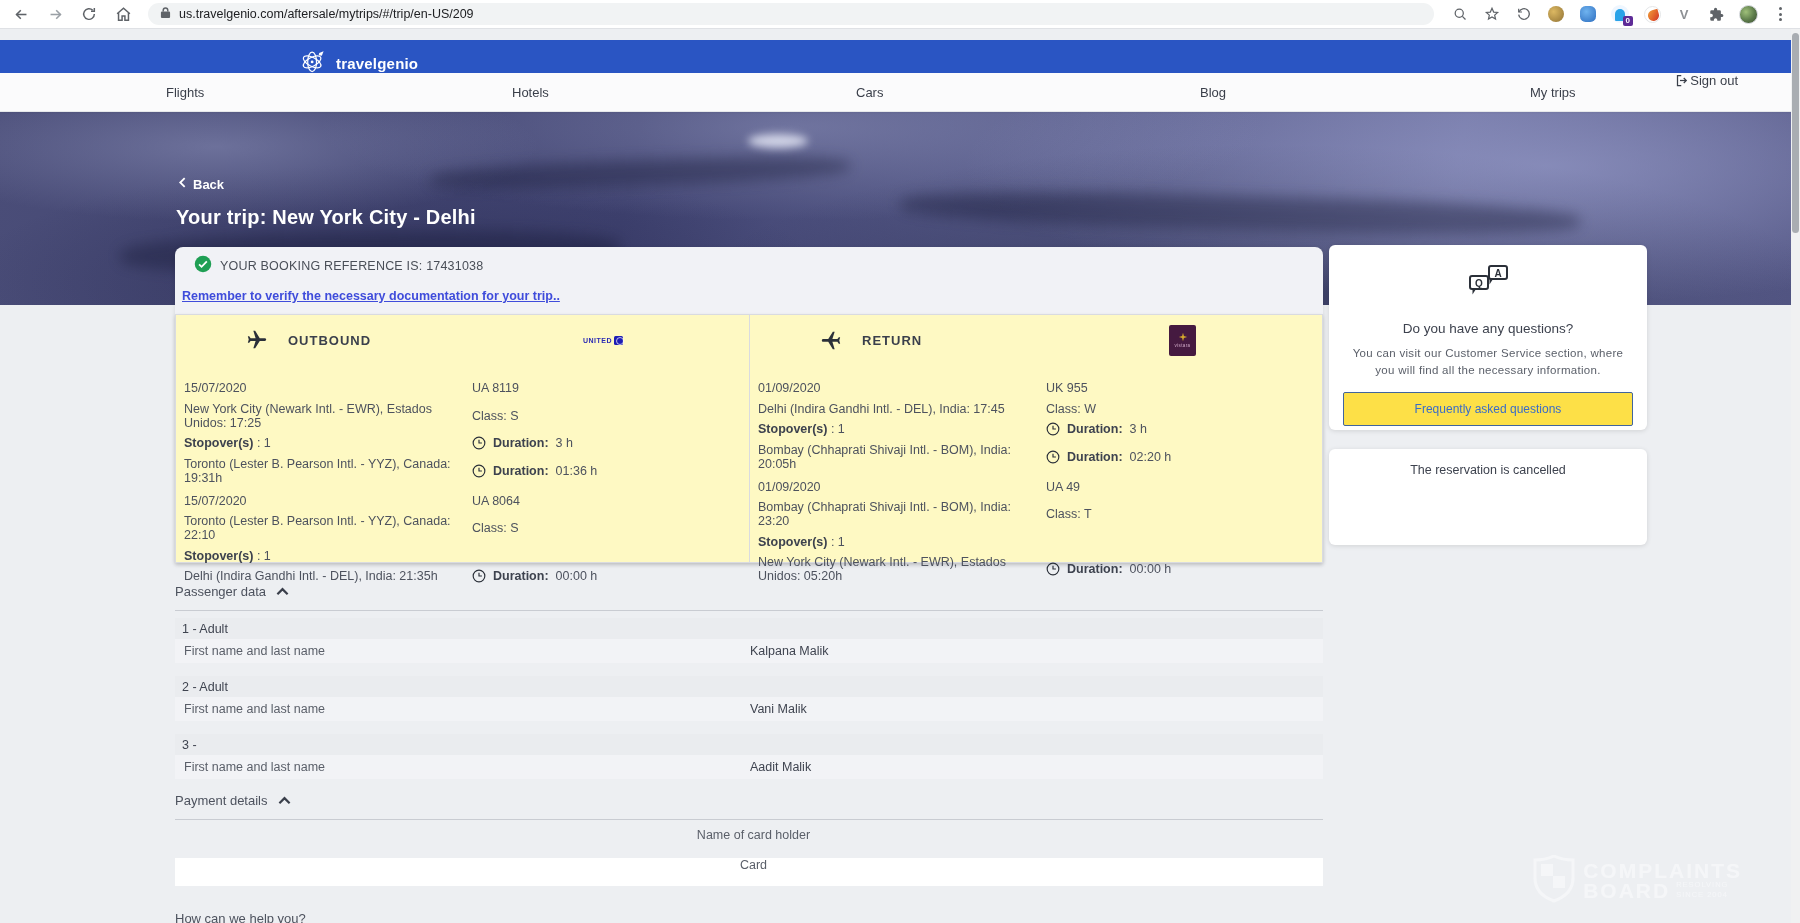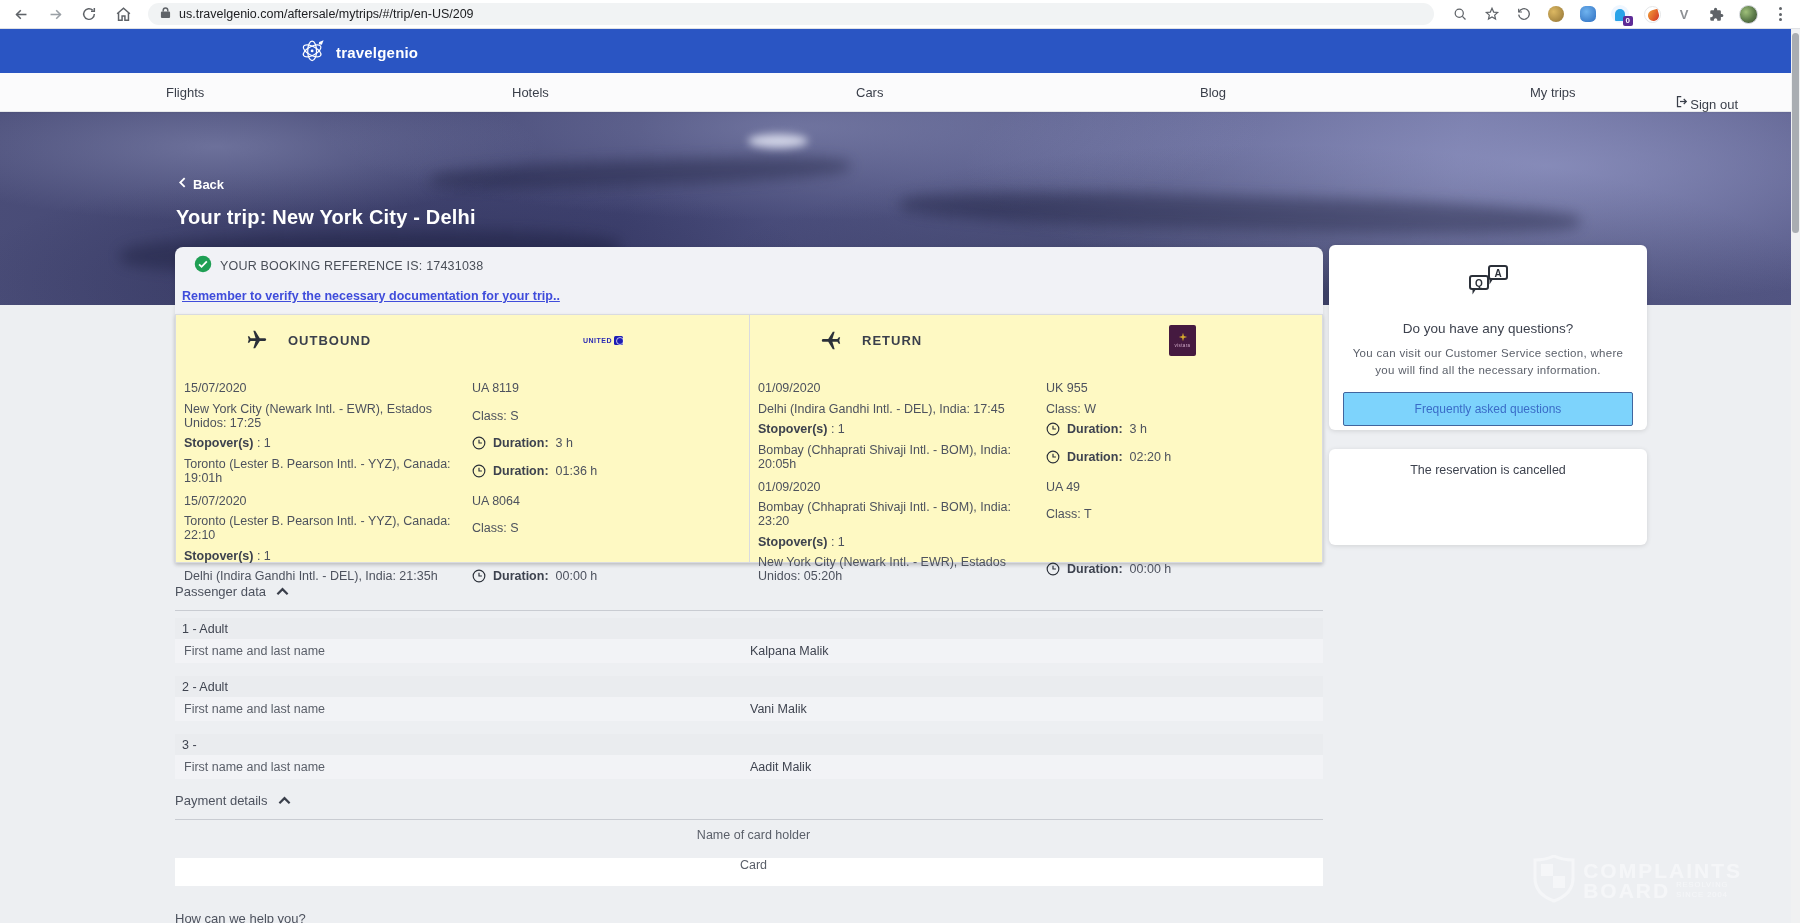--- a/index.html
+++ b/index.html
@@ -17,27 +17,27 @@
   .ghost-body { width:10px; height:12px; background:#2aa3e8; border-radius:5px 5px 1px 1px; margin-bottom:2px; }
   .ext-badge { position:absolute; bottom:-3px; right:-4px; background:#5e2b97; color:#fff; font-size:8px; line-height:10px; padding:0 3px; border-radius:2px; font-weight:bold; }
   .v-letter { font-size:13px; font-weight:bold; color:#8d9094; }
   .avatar { width:19px; height:19px; border-radius:50%; background:radial-gradient(circle at 35% 35%, #9fc07a, #5c7b4a 55%, #3c4c34); border:1px solid #d0d3d8; }
   .rocket-wrap { width:17px; height:17px; border-radius:50%; background:#fff; border:1px solid #e4e6e8; position:relative; overflow:hidden; }
   .rocket-swoosh { position:absolute; width:11px; height:11px; left:3px; top:3px; background:linear-gradient(135deg,#f0a13c,#e05d2a 60%,#c33); border-radius:50% 0 50% 50%; transform:rotate(-15deg); }
   .kebab { display:flex; flex-direction:column; gap:2.5px; }
   .kebab i { width:3px; height:3px; border-radius:50%; background:#5f6368; }
 
   
-  .bluebar { position:absolute; top:29px; left:0; width:1800px; height:44px; background:#2a55c3; z-index:25; }
+  .bluebar { position:absolute; top:40px; left:0; width:1800px; height:44px; background:#2a55c3; z-index:25; }
   .brand { position:absolute; left:298px; top:6px; display:flex; align-items:center; cursor:pointer; }
   .brand-text { color:#ffffff; font-size:15px; font-weight:bold; margin-left:8px; letter-spacing:.2px; }
   .navbar { position:absolute; top:73px; left:0; width:1800px; height:39px; background:#fbfbfc; border-bottom:1px solid #e6e8ea; z-index:25; box-shadow:0 1px 2px rgba(0,0,0,.05); }
   .nav-item { position:absolute; top:0; height:39px; display:flex; align-items:center; font-size:13px; color:#3a3f4a; cursor:pointer; }
   .nav-flights{left:166px;} .nav-hotels{left:512px;} .nav-cars{left:856px;} .nav-blog{left:1200px;} .nav-mytrips{left:1530px;}
-  .nav-signout { position:absolute; right:62px; top:0; height:39px; display:flex; align-items:flex-end; font-size:13px; color:#3a3f4a; cursor:pointer; }
+  .nav-signout { position:absolute; right:62px; top:0; height:39px; display:flex; align-items:flex-start; font-size:13px; color:#3a3f4a; cursor:pointer; }
 
   
   .hero { position:absolute; top:112px; left:0; width:1800px; height:193px; z-index:1; overflow:hidden;
     background:
       radial-gradient(ellipse 520px 120px at 12% 18%, rgba(140,145,185,.55), transparent 62%),
       radial-gradient(ellipse 760px 150px at 44% 8%, rgba(150,155,195,.5), transparent 62%),
       radial-gradient(ellipse 900px 210px at 86% 28%, rgba(155,160,205,.6), transparent 65%),
       radial-gradient(ellipse 820px 230px at 70% 100%, rgba(24,27,58,.6), transparent 70%),
       radial-gradient(ellipse 620px 170px at 22% 88%, rgba(38,40,78,.55), transparent 70%),
       linear-gradient(100deg,#4a4d78,#3f4270 35%,#5c608e 60%,#6d71a0 80%,#535684); }
@@ -93,21 +93,21 @@
   .pay-row .plabel { flex:0 0 566px; color:#5a5f69; }
   .pay-row .pvalue { color:#6d28d9; }
   .help-row { margin-top:25px; }
 
   
   .side-col { position:absolute; left:1329px; top:245px; width:318px; z-index:10; }
   .side-panel { background:#fff; border-radius:6px; box-shadow:0 1px 5px rgba(0,0,0,.12); }
   .panel-q { height:185px; padding-top:18px; text-align:center; }
   .q-title { font-size:13.5px; color:#3d424e; margin-top:12px; }
   .q-body { font-size:11.5px; color:#5a5f69; margin:9px 22px 0 22px; line-height:1.45; letter-spacing:.3px; }
-  .side-btn { margin:14px 14px 0 14px; height:34px; border:1px solid #41659e; border-radius:2px; background:#7dd3fc; display:flex; align-items:center; justify-content:center; font-size:12px; color:#3a6cc8; cursor:pointer; }
+  .side-btn { margin:14px 14px 0 14px; height:34px; border:1px solid #41659e; border-radius:2px; background:#fde047; display:flex; align-items:center; justify-content:center; font-size:12px; color:#3a6cc8; cursor:pointer; }
   .panel-r { margin-top:19px; height:96px; padding-top:14px; }
   .r-status { text-align:center; font-size:12.5px; color:#3d424e; }
   .panel-r .side-btn { margin-top:12px; }
 
   
   .watermark { position:absolute; right:58px; bottom:16px; z-index:5; display:flex; align-items:center; gap:8px; opacity:.85; }
   .wm-text { color:#f7f8fa; }
   .wm-l1 { font-size:21px; font-weight:bold; letter-spacing:2px; line-height:20px; }
   .wm-l2-row { display:flex; align-items:flex-end; gap:6px; }
   .wm-l2 { font-size:21px; font-weight:bold; letter-spacing:2px; line-height:20px; }
@@ -304,21 +304,21 @@
                   <svg width="14" height="14" viewBox="0 0 24 24" fill="none" stroke="#2b3039" stroke-width="2">
                     <circle cx="12" cy="12" r="10"></circle>
                     <path d="M12 6.5V12h5"></path>
                   </svg>
                 </span>
                 <span class="semib">Duration:</span>
                 <span>3 h</span>
               </span>
           </div>
           <div class="srow">
-            <span class="l">Toronto (Lester B. Pearson Intl. - YYZ), Canada: 19:01h</span>
+            <span class="l">Toronto (Lester B. Pearson Intl. - YYZ), Canada: 19:31h</span>
             <span class="r">
                 <span class="clock">
                   <svg width="14" height="14" viewBox="0 0 24 24" fill="none" stroke="#2b3039" stroke-width="2">
                     <circle cx="12" cy="12" r="10"></circle>
                     <path d="M12 6.5V12h5"></path>
                   </svg>
                 </span>
                 <span class="semib">Duration:</span>
                 <span>01:36 h</span>
               </span>

